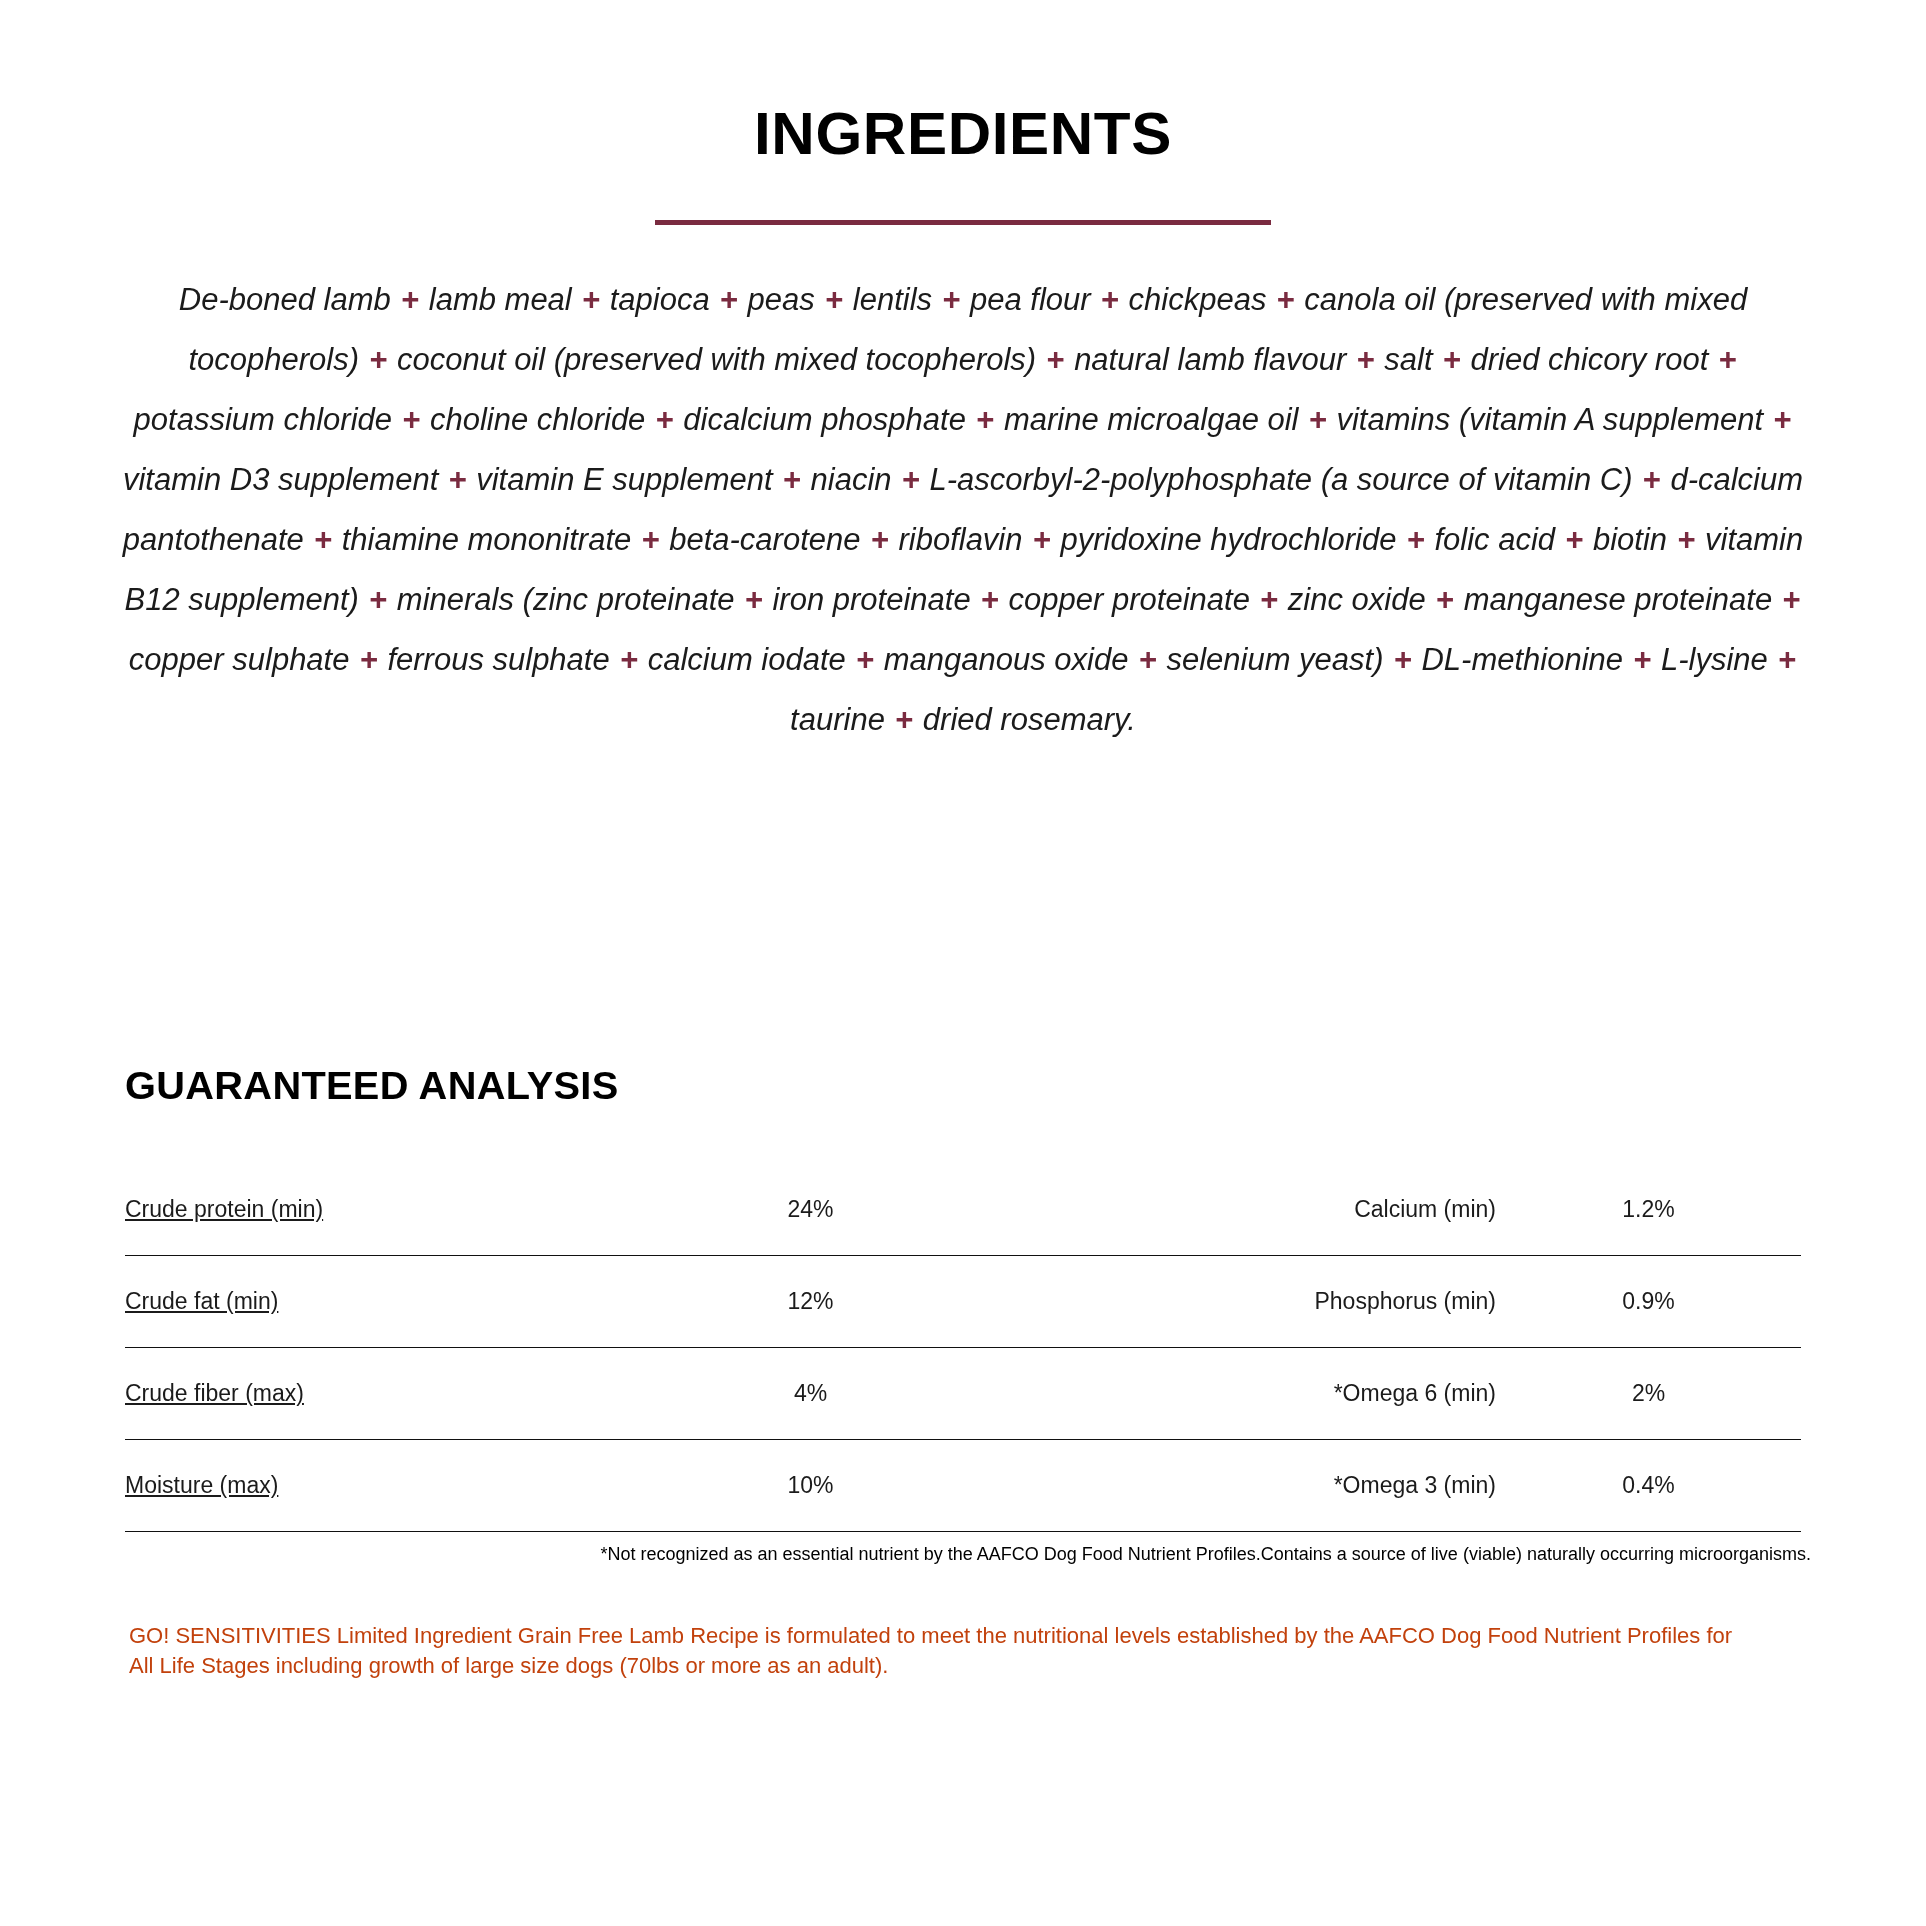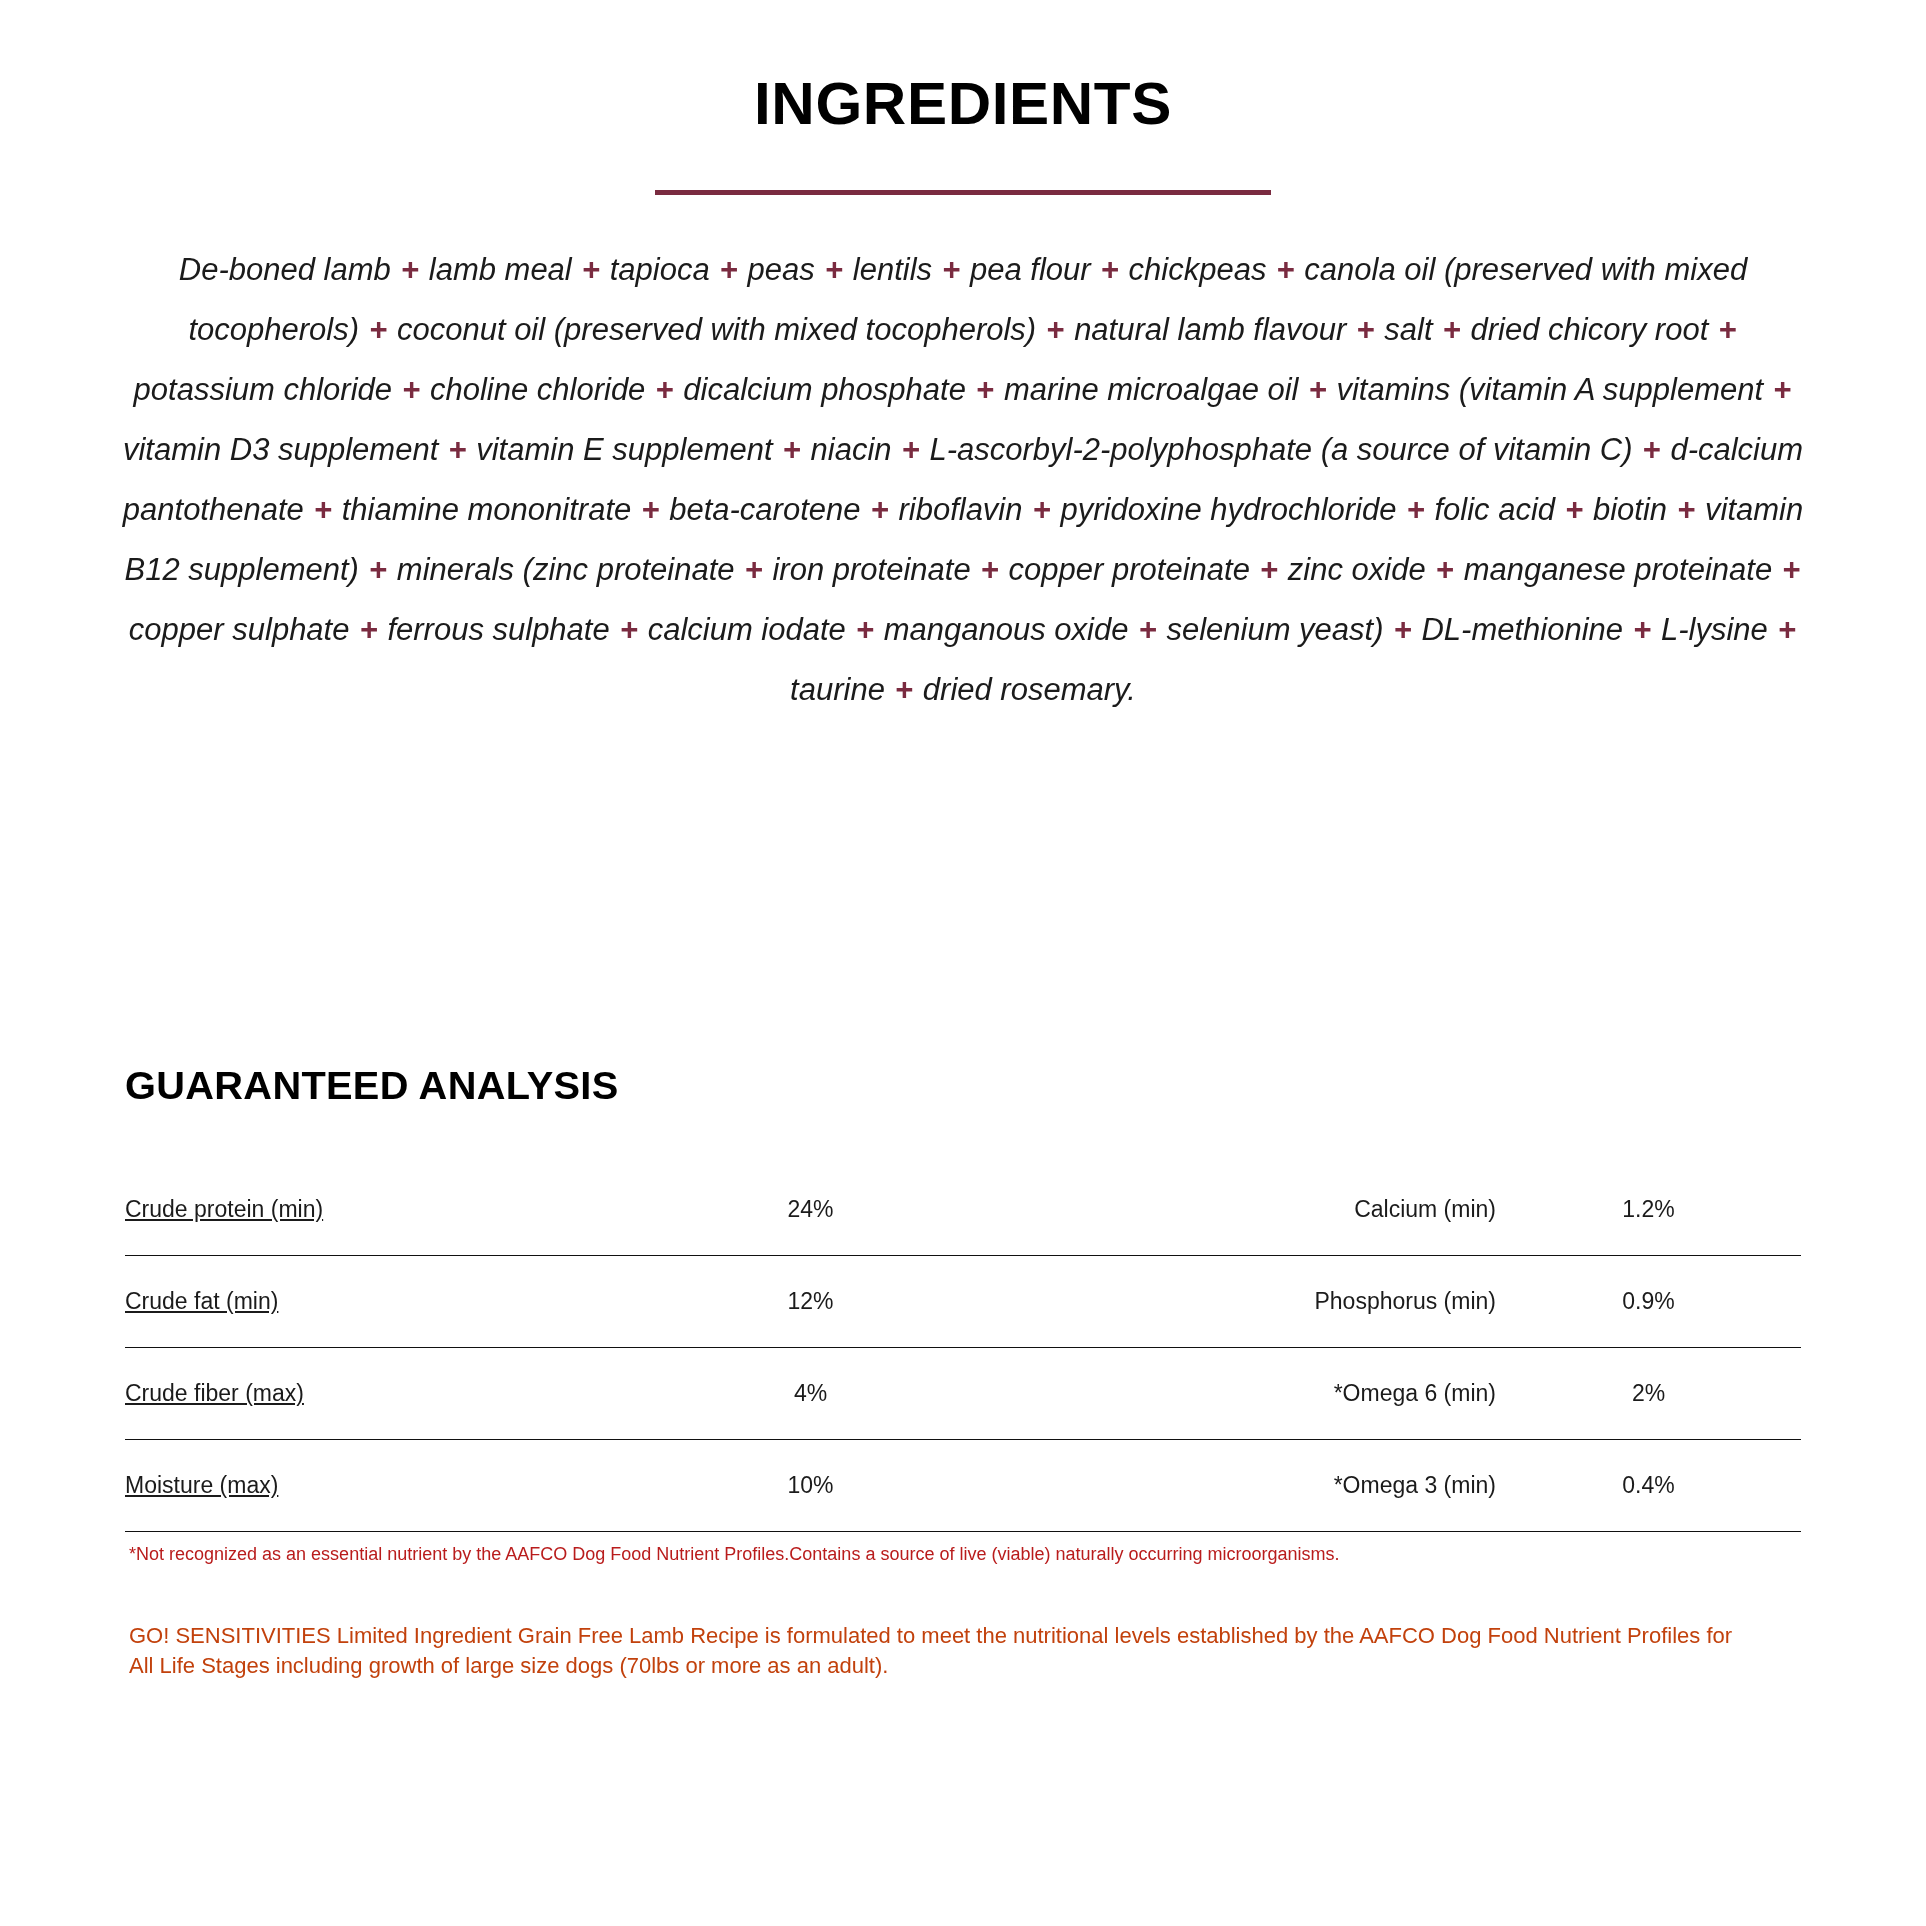--- a/index.html
+++ b/index.html
@@ -19,21 +19,21 @@
 
   .page {
     position: relative;
     width: 1926px;
     height: 1926px;
     box-sizing: border-box;
   }
 
   
   .ingredients-header {
-    padding-top: 75px;
+    padding-top: 105px;
     text-align: center;
   }
   .page-title {
     font-family: "Liberation Sans", sans-serif;
     font-weight: 700;
     font-size: 59px;
     letter-spacing: 0.6px;
     color: #000000;
     margin: 0;
     line-height: 1;
@@ -104,21 +104,22 @@
   td.c-label-right { width: 533px; text-align: right; padding-left: 6.4px; }
   td.c-value-right { width: 305px; text-align: center; }
 
   .footnote {
     position: absolute;
     left: 129px;
     top: 1541px;
     width: 1682px;
     font-size: 18px;
     line-height: 26px;
-    color: #b91c1c;
+    color: #000000;
+    text-align: right;
   }
   .disclaimer {
     position: absolute;
     left: 129px;
     top: 1621px;
     width: 1624px;
     font-size: 22px;
     line-height: 29.5px;
     color: #c2410c;
   }

